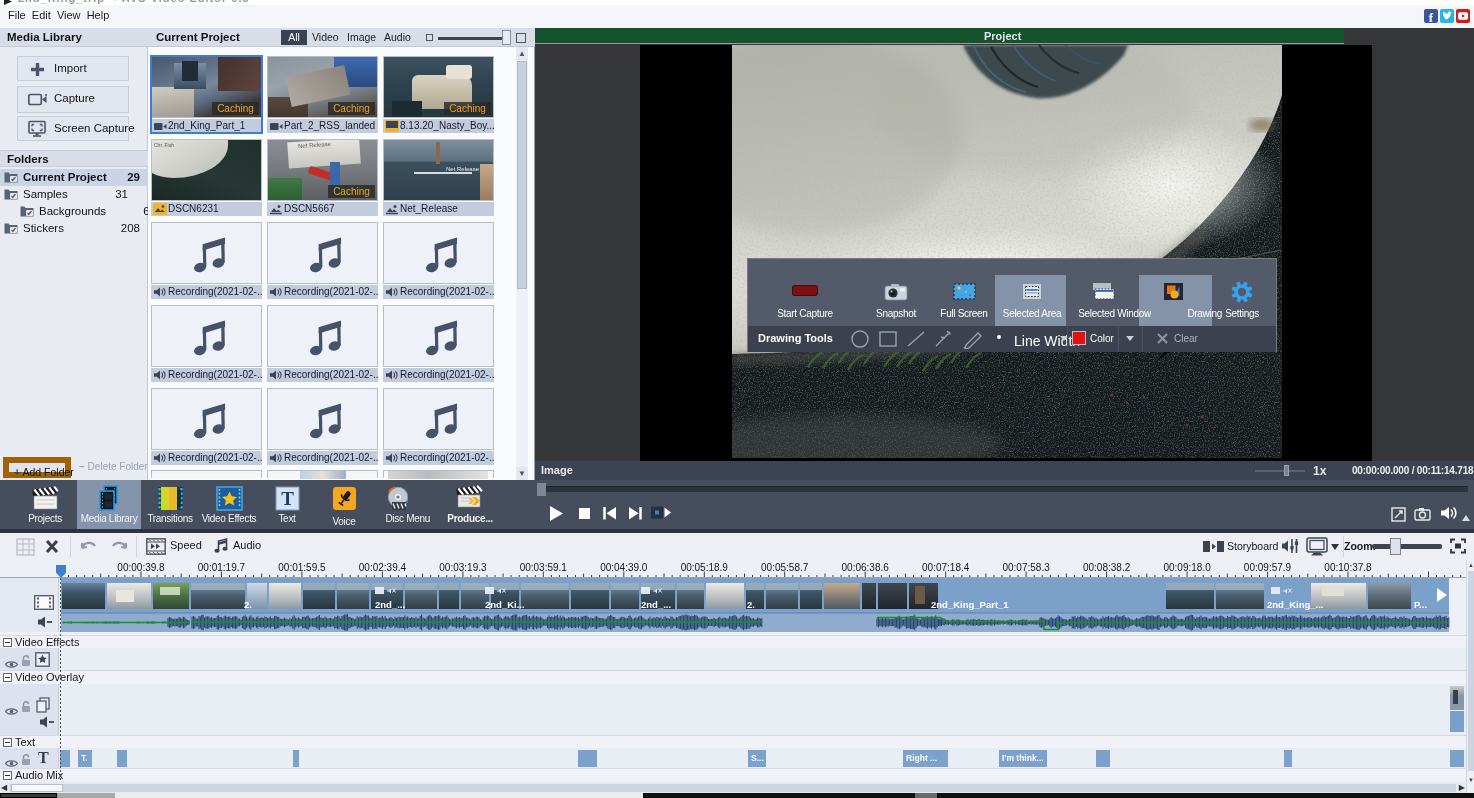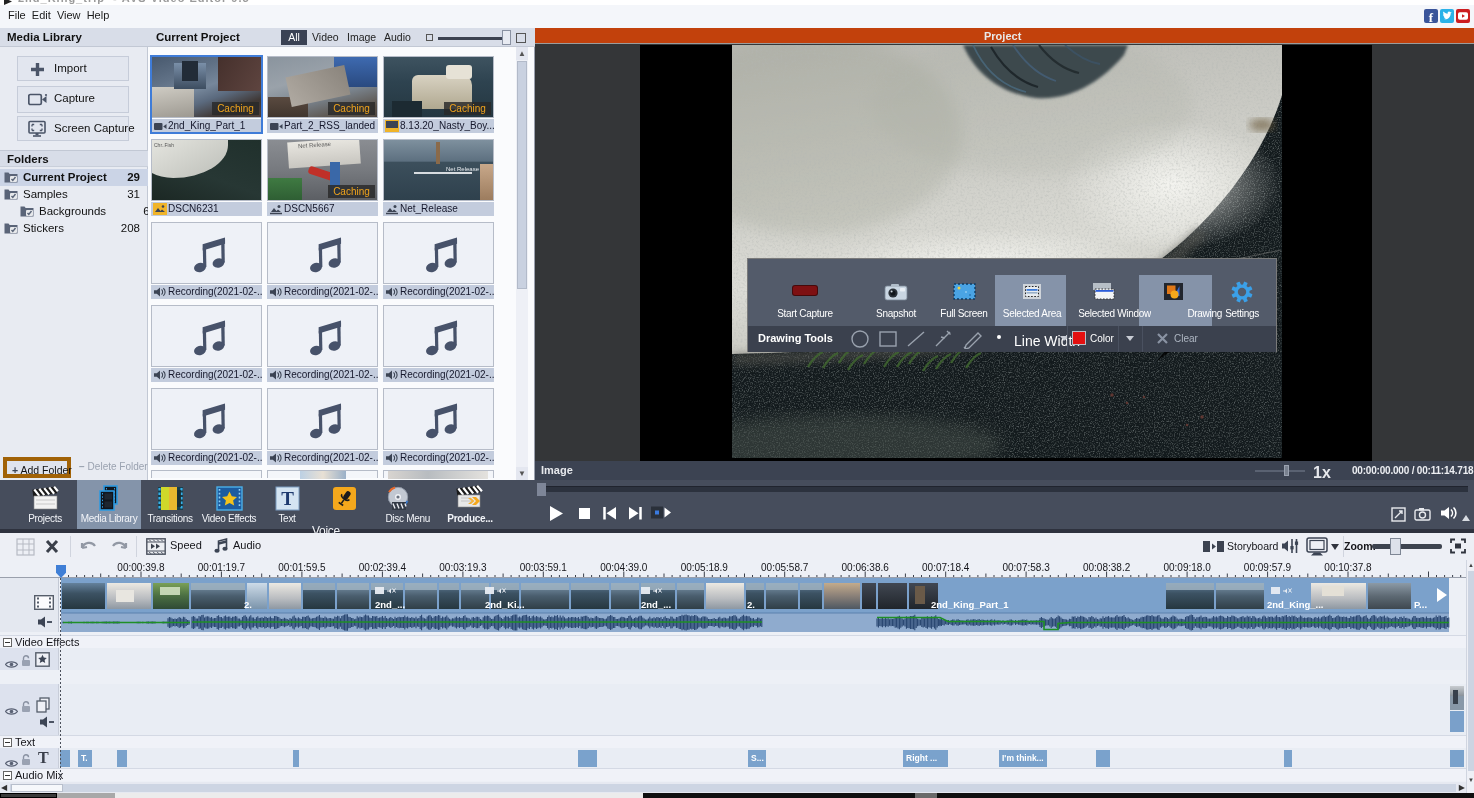--- a/index.html
+++ b/index.html
@@ -68,41 +68,41 @@
   <div class="ab tx" style="left:23px;top:2px;font-size:11.5px;font-weight:bold;color:#111">Current Project</div>
   <div class="ab tx" style="right:8px;top:2px;font-size:11.5px;font-weight:bold;color:#111">29</div>
  </div>
     <div class="ab" style="left:0;top:158px;width:148px;height:17px;">
   <svg class="ab" style="left:4px;top:2px" width="14" height="12" viewBox="0 0 14 12">
         <path d="M0.5 1.5h4l1.2 1.5h7.8v8.5H.5z" fill="#5a6478"></path>
         <rect x="6" y="5" width="7" height="6" rx="1" fill="#fff" opacity=".85"></rect>
         <path d="M7.5 8l1.3 1.5L11.5 6" stroke="#5a6478" stroke-width="1.4" fill="none"></path>
       </svg>
   <div class="ab tx" style="left:23px;top:2px;font-size:11.5px;color:#111">Samples</div>
-  <div class="ab tx" style="right:8px;top:2px;font-size:11.5px;color:#111">31</div>
+  <div class="ab tx" style="right:20px;top:2px;font-size:11.5px;color:#111">31</div>
  </div>
     <div class="ab" style="left:16px;top:175px;width:148px;height:17px;text-align:right;">
   <svg class="ab" style="left:4px;top:2px" width="14" height="12" viewBox="0 0 14 12">
         <path d="M0.5 1.5h4l1.2 1.5h7.8v8.5H.5z" fill="#5a6478"></path>
         <rect x="6" y="5" width="7" height="6" rx="1" fill="#fff" opacity=".85"></rect>
         <path d="M7.5 8l1.3 1.5L11.5 6" stroke="#5a6478" stroke-width="1.4" fill="none"></path>
       </svg>
   <div class="ab tx" style="left:23px;top:2px;font-size:11.5px;color:#111">Backgrounds</div>
   <div class="ab tx" style="right:8px;top:2px;font-size:11.5px;color:#111">65</div>
  </div>
     <div class="ab" style="left:0;top:192px;width:148px;height:17px;">
   <svg class="ab" style="left:4px;top:2px" width="14" height="12" viewBox="0 0 14 12">
         <path d="M0.5 1.5h4l1.2 1.5h7.8v8.5H.5z" fill="#5a6478"></path>
         <rect x="6" y="5" width="7" height="6" rx="1" fill="#fff" opacity=".85"></rect>
         <path d="M7.5 8l1.3 1.5L11.5 6" stroke="#5a6478" stroke-width="1.4" fill="none"></path>
       </svg>
   <div class="ab tx" style="left:23px;top:2px;font-size:11.5px;color:#111">Stickers</div>
   <div class="ab tx" style="right:8px;top:2px;font-size:11.5px;color:#111">208</div>
  </div>
- <div class="ab" style="left:3px;top:429px;width:68px;height:21px;background:#dfe3ed;border:4px solid #a16207">
+ <div class="ab" style="left:3px;top:429px;width:68px;height:21px;background:#dfe3ed;border:6px solid #a16207">
    <div class="ab tx" style="left:5px;top:3px;font-size:10.5px;color:#111"><b style="color:#3b4456">+</b> Add Folder</div>
  </div>
  <div class="ab" style="left:76px;top:429px;width:71px;height:21px">
    <div class="ab tx" style="left:3px;top:4px;font-size:10px;color:#9aa2b0"><b>−</b> Delete Folder</div>
  </div>
 </div>
 
 <div class="ab" style="left:148px;top:28px;width:387px;height:452px;background:#fafbfd;border-right:1px solid #9aa0ae">
  <div class="ab" style="left:0;top:0;width:387px;height:19px;background:#d8dde8;border-bottom:1px solid #c2c8d4">
   <div class="ab tx" style="left:8px;top:3px;font-size:11.5px;font-weight:bold;color:#111">Current Project</div>
@@ -380,21 +380,21 @@
 <div class="ab" style="left:383px;top:470px;width:111px;height:8px;border:1px solid #b6bcc8;border-bottom:none;background:#f4f6fa">
     <div class="ab" style="left:4px;top:0;width:100px;height:8px;background:linear-gradient(90deg,#d8d4d0,#b8bcc0 40%,#e4e2de)"></div>
   </div>
 <div class="ab" style="left:516px;top:47px;width:12px;height:433px;background:#eef0f6">
  <div class="ab" style="left:0;top:0;width:12px;height:13px;background:#e4e7f0;text-align:center;font-size:8px;color:#555;line-height:13px">▲</div>
  <div class="ab" style="left:1px;top:14px;width:10px;height:228px;background:#c9d1e0;border:1px solid #b2bac9"></div>
  <div class="ab" style="left:0;top:420px;width:12px;height:13px;background:#e4e7f0;text-align:center;font-size:8px;color:#555;line-height:13px">▼</div>
 </div>
 
 <div class="ab" style="left:535px;top:28px;width:939px;height:433px;background:#343638">
- <div class="ab" style="left:0;top:0;width:939px;height:16px;background:#c2410c;border-bottom:1px solid #9c9c9c">
+ <div class="ab" style="left:0;top:0;width:809px;height:16px;background:#14532d;border-bottom:1px solid #9c9c9c">
   <div class="ab tx" style="left:449px;top:2px;font-size:11px;font-weight:bold;color:#e8e8e8">Project</div>
  </div>
  <div class="ab" style="left:105px;top:17px;width:732px;height:416px;background:#000"></div>
  <svg class="ab" style="left:105px;top:17px" width="732" height="416" viewBox="0 0 732 416">
       <defs>
 <linearGradient id="fbody" x1="0" y1="0" x2="0.25" y2="1">
  <stop offset="0" stop-color="#b8b8b2"></stop>
           <stop offset="0.4" stop-color="#cacac4"></stop>
  <stop offset="0.75" stop-color="#dcdcd6"></stop>
           <stop offset="1" stop-color="#c6c6be"></stop>
@@ -554,21 +554,21 @@
         <path d="M2 2l9 9M11 2l-9 9" stroke="#8a93a3" stroke-width="2.2"></path>
       </svg>
       <div class="ab tx" style="left:426px;top:6.5px;font-size:10px;color:#aeb6c2">Clear</div>
  </div>
 </div>
 
 <div class="ab" style="left:535px;top:461px;width:939px;height:19px;background:#3c4352">
  <div class="ab tx" style="left:6px;top:3px;font-size:11px;font-weight:bold;color:#e6e8ec">Image</div>
  <div class="ab" style="left:720px;top:9px;width:50px;height:2px;background:#5a6272"></div>
  <div class="ab" style="left:749px;top:4px;width:5px;height:11px;background:#79818f;border:1px solid #9aa2b0"></div>
- <div class="ab tx" style="left:778px;top:3px;font-size:16px;font-weight:bold;color:#e6e8ec">1x</div>
+ <div class="ab tx" style="left:778px;top:3px;font-size:12px;font-weight:bold;color:#e6e8ec">1x</div>
  <div class="ab tx" style="left:817px;top:3.5px;font-size:10px;font-weight:bold;letter-spacing:-0.2px;color:#eceef2">00:00:00.000&nbsp;/&nbsp;00:11:14.718</div>
 </div>
 <div class="ab" style="left:0;top:480px;width:1474px;height:53px;background:#464d5c;border-bottom:4px solid #2e323e">
  <div class="ab" style="left:537px;top:6px;width:931px;height:6px;background:#2c323e;border-top:1px solid #20242e"></div>
  <div class="ab" style="left:537px;top:3px;width:9px;height:13px;background:#7e8698"></div>
  <div class="ab" style="left:77px;top:0;width:64px;height:49px;background:#8494aa"></div>
     <svg class="ab" style="left:32px;top:6px" width="27" height="25" viewBox="0 0 27 25">
 <g transform="rotate(-8 6 8)">
         <rect x="1" y="3" width="24" height="7" fill="#1a1a1a"></rect>
 <path d="M3 3l4 7M8 3l4 7M13 3l4 7M18 3l4 7M23 3l3 5" stroke="#fff" stroke-width="2.2"></path>
@@ -611,21 +611,21 @@
     </svg>
     <div class="ab" style="left:255px;top:33px;width:64px;text-align:center;font-size:10px;color:#f2f4f8;letter-spacing:-0.3px;white-space:nowrap;overflow:hidden">Text</div>
     <svg class="ab" style="left:332px;top:6px" width="25" height="25" viewBox="0 0 25 25">
 <rect x="1" y="1" width="23" height="23" rx="3" fill="#f5a81c"></rect>
 <g transform="rotate(35 12.5 12.5)">
         <rect x="10.2" y="4" width="5" height="9" rx="2.5" fill="#1c1c1c"></rect>
 <path d="M8 10.5c0 3.5 9 3.5 9 0" stroke="#1c1c1c" stroke-width="1.6" fill="none"></path>
 <path d="M12.7 14v4M10 19h5.4" stroke="#1c1c1c" stroke-width="1.6"></path>
       </g>
     </svg>
-    <div class="ab" style="left:312px;top:44px;width:64px;text-align:left;font-size:12px;color:#f2f4f8;letter-spacing:-0.3px;white-space:nowrap;overflow:hidden">Voice</div>
+    <div class="ab" style="left:312px;top:36px;width:64px;text-align:center;font-size:10px;color:#f2f4f8;letter-spacing:-0.3px;white-space:nowrap;overflow:hidden">Voice</div>
     <svg class="ab" style="left:385px;top:6px" width="27" height="25" viewBox="0 0 27 25">
 <circle cx="13" cy="11" r="10" fill="#c2c8d2"></circle>
       <circle cx="13" cy="11" r="9.7" fill="none" stroke="#8890a0" stroke-width="0.8"></circle>
 <path d="M4 6a10 10 0 0 1 6-4.5" stroke="#e8682a" stroke-width="2" fill="none"></path>
 <path d="M22.5 15a10 10 0 0 1-5 4.8" stroke="#3a78c8" stroke-width="2" fill="none"></path>
 <circle cx="13" cy="11" r="3" fill="#f0f2f6"></circle>
       <circle cx="13" cy="11" r="1.6" fill="#6a7280"></circle>
 <g>
         <rect x="7" y="16" width="14" height="8" fill="#323a46"></rect>
         <path d="M8 17.5l2 5M12 17.5l2 5M16 17.5l2 5M20 17.5l1 3" stroke="#e8eaf0" stroke-width="1.4"></path>
@@ -914,20 +914,27 @@
         </svg></div>
 <div class="ab" style="left:21px;top:5px"><svg width="10" height="12" viewBox="0 0 10 12">
           <path d="M2.5 5V3.2a2.5 2.5 0 0 1 5 0" fill="none" stroke="#8a92a2" stroke-width="1.4"></path>
           <rect x="1" y="5" width="8" height="6" rx="1" fill="#9aa2b2"></rect>
         </svg></div>
 <svg class="ab" style="left:35px;top:4px" width="15" height="15" viewBox="0 0 15 15">
         <rect x="0.8" y="0.8" width="13.4" height="13.4" fill="#eef0f6" stroke="#555d6a" stroke-width="1.4"></rect>
         <path d="M7.5 2.8l1.3 2.8 3 .3-2.2 2 .6 3-2.7-1.5-2.7 1.5.6-3-2.2-2 3-.3z" fill="#3c4454"></path>
       </svg>
 </div>
+    <div class="ab" style="left:0;top:110px;width:1466px;height:13px;background:#f0f2f8;border-top:1px solid #d4d9e4">
+<svg class="ab" style="left:3px;top:2px" width="9" height="9" viewBox="0 0 9 9">
+        <rect x="0.5" y="0.5" width="8" height="8" fill="#fff" stroke="#666"></rect>
+        <path d="M2 4.5h5" stroke="#333"></path>
+      </svg>
+<div class="ab tx" style="left:15px;top:0px;font-size:11px;color:#15151a">Video Overlay</div>
+    </div>
     <div class="ab" style="left:0;top:124px;width:1466px;height:51px;background:#e9edf4">
 <div class="ab" style="left:0;top:0;width:59px;height:51px;background:#dde2ee;border-right:1px solid #c8cdd9"></div>
 <div class="ab" style="left:5px;top:18px"><svg width="13" height="9" viewBox="0 0 13 9">
           <path d="M.5 4.5C3 1 10 1 12.5 4.5 10 8 3 8 .5 4.5z" fill="none" stroke="#5a6274" stroke-width="1.2"></path>
           <circle cx="6.5" cy="4.5" r="1.8" fill="#5a6274"></circle>
         </svg></div>
 <div class="ab" style="left:21px;top:15px"><svg width="10" height="12" viewBox="0 0 10 12">
           <path d="M2.5 5V3.2a2.5 2.5 0 0 1 5 0" fill="none" stroke="#8a92a2" stroke-width="1.4"></path>
           <rect x="1" y="5" width="8" height="6" rx="1" fill="#9aa2b2"></rect>
         </svg></div>

